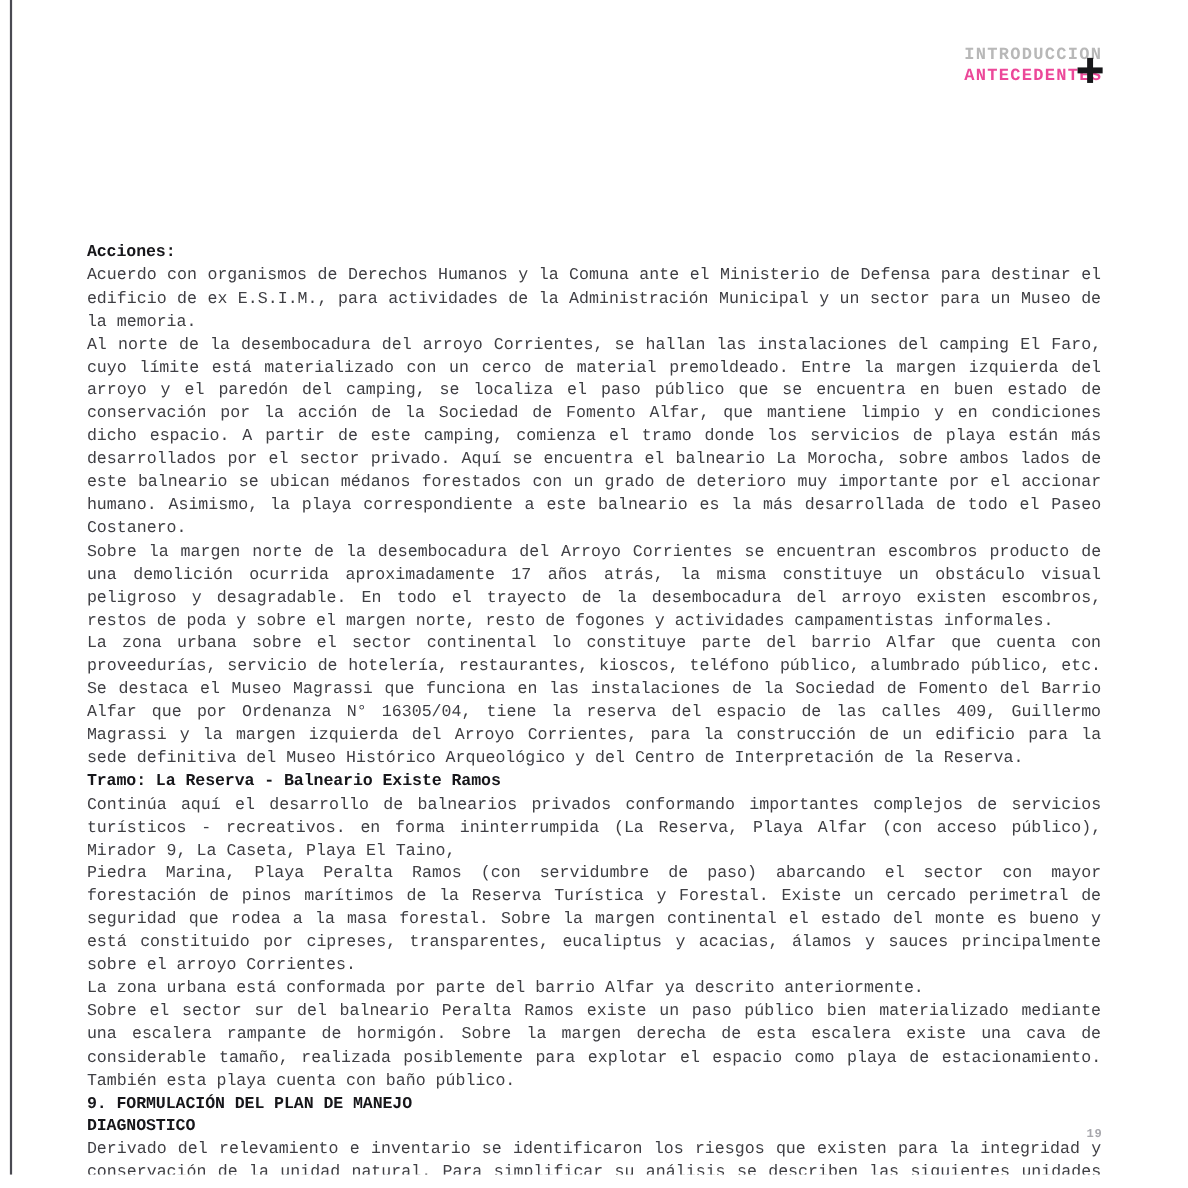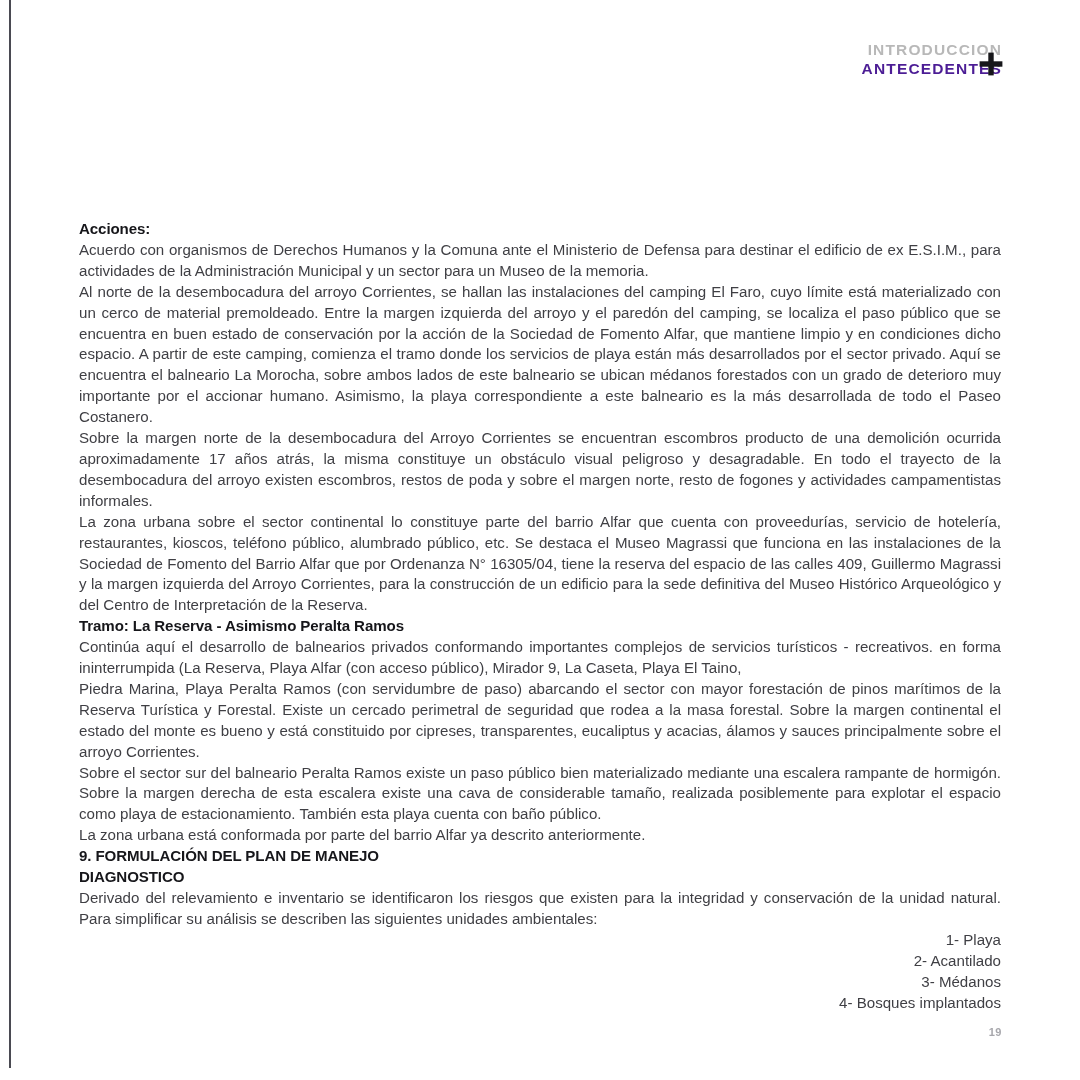--- a/index.html
+++ b/index.html
@@ -8,21 +8,21 @@
     padding: 0;
     background: #ffffff;
   }
 
   .page {
     position: relative;
     width: 1080px;
     height: 1068px;
     background: #ffffff;
     overflow: hidden;
-    font-family: Liberation Sans, sans-serif;
+    font-family: Liberation Mono, monospace;
     -webkit-font-smoothing: antialiased;
   }
 
   
   .spine-rule {
     position: absolute;
     left: 9px;
     top: 0;
     width: 1.5px;
     height: 1080px;
@@ -42,21 +42,21 @@
     font-size: 15.5px;
     letter-spacing: 1.15px;
     font-weight: 700;
     color: #b8b8b8;
     display: block;
   }
   .page-header .section {
     font-size: 15.5px;
     letter-spacing: 1.15px;
     font-weight: 700;
-    color: #4c1d95;
+    color: #ec4899;
     display: block;
     margin-top: 2px;
   }
   .header-plus {
     position: absolute;
     right: 76px;
     top: 51px;
     width: 26px;
     height: 26px;
     color: #17171a;
@@ -128,25 +128,25 @@
       <rect x="1.6" y="10.3" width="22.8" height="5.4" fill="currentColor"></rect>
     </svg>
   </div>
 
   <div class="content">
       <p class="heading">Acciones:</p>
       <p class="para">Acuerdo con organismos de Derechos Humanos y la Comuna ante el Ministerio de Defensa para destinar el edificio de ex E.S.I.M., para actividades de la Administración Municipal y un sector para un Museo de la memoria.</p>
       <p class="para">Al norte de la desembocadura del arroyo Corrientes, se hallan las instalaciones del camping El Faro, cuyo límite está materializado con un cerco de material premoldeado. Entre la margen izquierda del arroyo y el paredón del camping, se localiza el paso público que se encuentra en buen estado de conservación por la acción de la Sociedad de Fomento Alfar, que mantiene limpio y en condiciones dicho espacio. A partir de este camping, comienza el tramo donde los servicios de playa están más desarrollados por el sector privado. Aquí se encuentra el balneario La Morocha, sobre ambos lados de este balneario se ubican médanos forestados con un grado de deterioro muy importante por el accionar humano. Asimismo, la playa correspondiente a este balneario es la más desarrollada de todo el Paseo Costanero.</p>
       <p class="para">Sobre la margen norte de la desembocadura del Arroyo Corrientes se encuentran escombros producto de una demolición ocurrida aproximadamente 17 años atrás, la misma constituye un obstáculo visual peligroso y desagradable. En todo el trayecto de la desembocadura del arroyo existen escombros, restos de poda y sobre el margen norte, resto de fogones y actividades campamentistas informales.</p>
       <p class="para">La zona urbana sobre el sector continental lo constituye parte del barrio Alfar que cuenta con proveedurías, servicio de hotelería, restaurantes, kioscos, teléfono público, alumbrado público, etc. Se destaca el Museo Magrassi que funciona en las instalaciones de la Sociedad de Fomento del Barrio Alfar que por Ordenanza N° 16305/04, tiene la reserva del espacio de las calles 409, Guillermo Magrassi y la margen izquierda del Arroyo Corrientes, para la construcción de un edificio para la sede definitiva del Museo Histórico Arqueológico y del Centro de Interpretación de la Reserva.</p>
-      <p class="heading">Tramo: La Reserva - Asimismo Peralta Ramos</p>
+      <p class="heading">Tramo: La Reserva - Balneario Existe Ramos</p>
       <p class="para">Continúa aquí el desarrollo de balnearios privados conformando importantes complejos de servicios turísticos - recreativos. en forma ininterrumpida (La Reserva, Playa Alfar (con acceso público), Mirador 9, La Caseta, Playa El Taino,</p>
       <p class="para">Piedra Marina, Playa Peralta Ramos (con servidumbre de paso) abarcando el sector con mayor forestación de pinos marítimos de la Reserva Turística y Forestal. Existe un cercado perimetral de seguridad que rodea a la masa forestal. Sobre la margen continental el estado del monte es bueno y está constituido por cipreses, transparentes, eucaliptus y acacias, álamos y sauces principalmente sobre el arroyo Corrientes.</p>
+      <p class="para">La zona urbana está conformada por parte del barrio Alfar ya descrito anteriormente.</p>
       <p class="para">Sobre el sector sur del balneario Peralta Ramos existe un paso público bien materializado mediante una escalera rampante de hormigón. Sobre la margen derecha de esta escalera existe una cava de considerable tamaño, realizada posiblemente para explotar el espacio como playa de estacionamiento. También esta playa cuenta con baño público.</p>
-      <p class="para">La zona urbana está conformada por parte del barrio Alfar ya descrito anteriormente.</p>
       <p class="heading">9. FORMULACIÓN DEL PLAN DE MANEJO</p>
       <p class="heading">DIAGNOSTICO</p>
       <p class="para">Derivado del relevamiento e inventario se identificaron los riesgos que existen para la integridad y conservación de la unidad natural. Para simplificar su análisis se describen las siguientes unidades ambientales:</p>
       <p class="list-line">1- Playa</p>
       <p class="list-line">2- Acantilado</p>
       <p class="list-line">3- Médanos</p>
       <p class="list-line">4- Bosques implantados</p>
     </div>
 
   <div class="folio">19</div>

